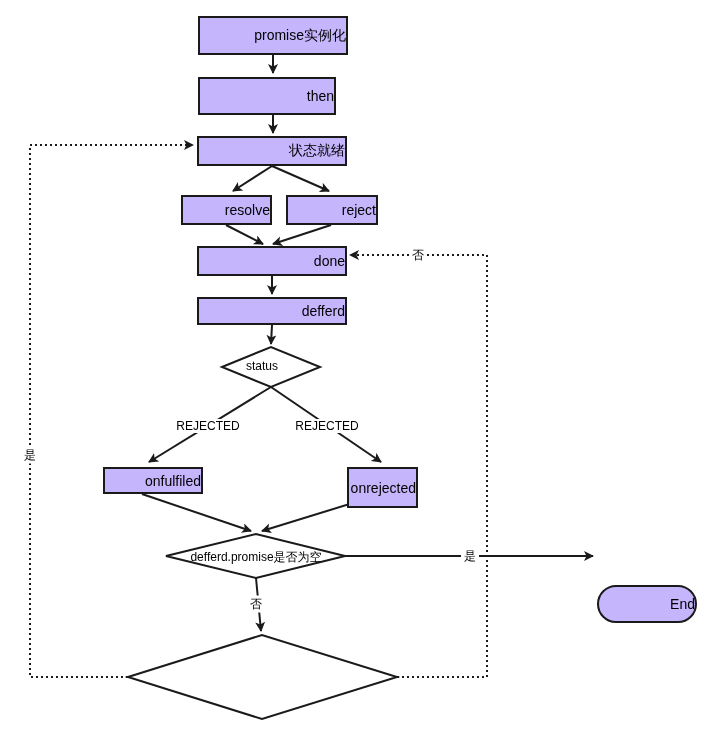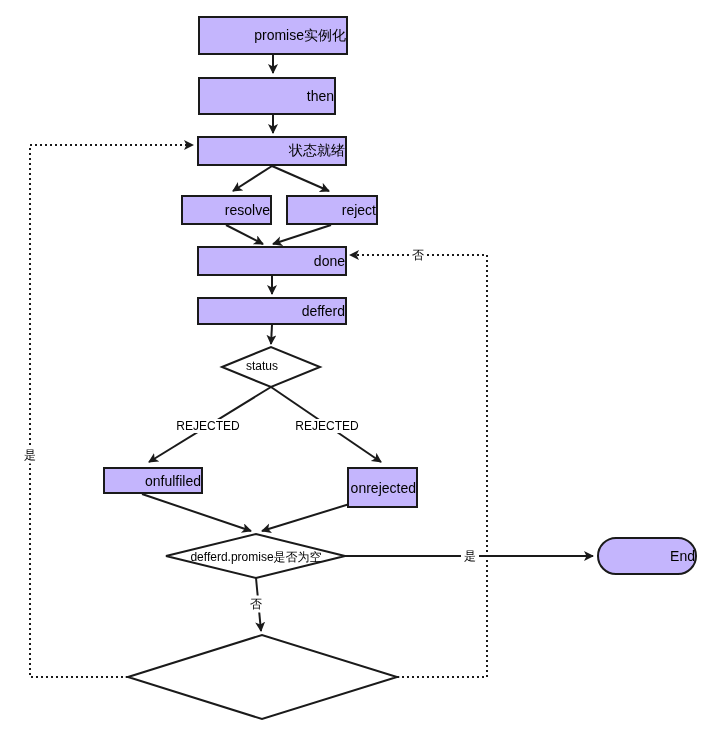--- a/index.html
+++ b/index.html
@@ -28,20 +28,21 @@
     display: flex;
     align-items: center;
     justify-content: flex-end;
     font-size: 14px;
     color: #000000;
     white-space: nowrap;
     z-index: 2;
   }
   .pill {
     border-radius: 19px;
+    margin-top: 48px;
   }
   .dlabel {
     position: absolute;
     transform: translate(-50%, -50%);
     font-size: 12px;
     color: #000000;
     white-space: nowrap;
     z-index: 3;
     text-align: center;
   }

